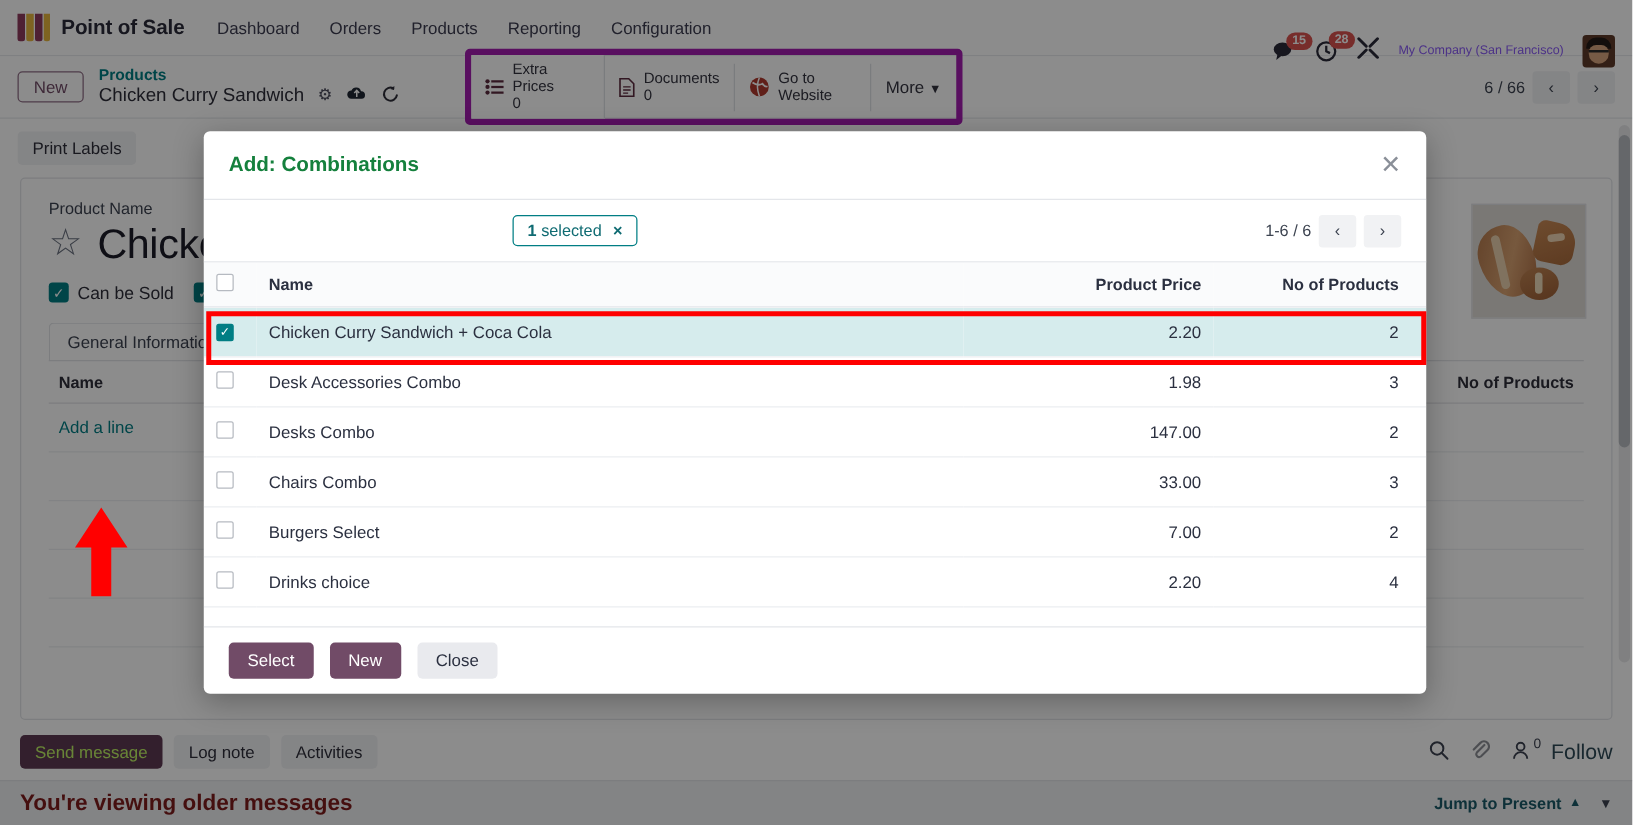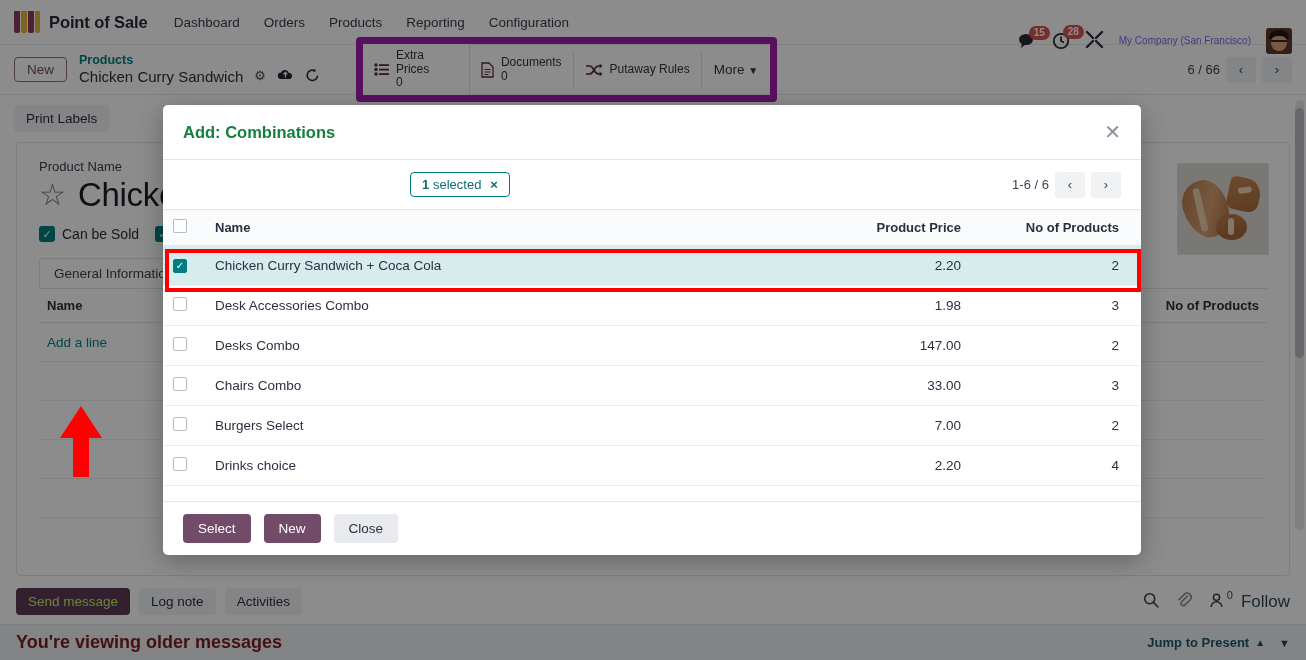--- a/index.html
+++ b/index.html
@@ -56,21 +56,21 @@
     border: 1px solid #8f6e86; color: #714b67; background: #fff;
     border-radius: 4px; font-size: 13.5px; padding: 4px 12px; cursor: pointer;
   }
   .breadcrumb { display: flex; flex-direction: column; line-height: 1.15; }
   .bc-parent { font-size: 12.5px; color: #017e84; font-weight: 700; cursor: pointer; }
   .bc-row { display: flex; align-items: center; gap: 11px; }
   .bc-current { font-size: 15px; color: #2e2e3a; }
   .bc-icon { color: #4b4b5c; font-size: 13px; cursor: pointer; }
   .bc-icon.cloud { color: #1f2733; }
 
-  .stat-group { display: flex; align-items: center; margin-left: 24px; border: 7px solid #a21caf; border-radius: 4px; overflow:hidden; }
+  .stat-group { display: flex; align-items: center; margin-left: 40px; border: 5px solid #a21caf; border-radius: 4px; overflow:hidden; }
   .stat-btn {
     display: flex; align-items: center; gap: 7px; padding: 5px 11px;
     border-right: 1px solid #dfe2e6; cursor: pointer; background: #fff; min-height: 38px;
   }
   .stat-btn:last-child { border-right: none; }
   .stat-txt { display: flex; flex-direction: column; line-height: 1.15; }
   .stat-label { font-size: 12px; color: #33333f; max-width: 62px; }
   .stat-val { font-size: 12px; color: #33333f; }
   .stat-ico { color: #5c2b3f; font-size: 13px; display:flex; }
   .stat-ico.globe { color: #b03a2e; }
@@ -328,30 +328,29 @@
               <path d="M1 1 h7 l4 4 v10 h-11 Z" fill="#fff" stroke="#5c2b3f" stroke-width="1.3"></path>
               <path d="M3.5 7.5 h6 M3.5 10 h6 M3.5 12.5 h4" stroke="#5c2b3f" stroke-width="1.1"></path>
             </svg>
           </span>
           <span class="stat-txt">
             <span class="stat-label">Documents</span>
             <span class="stat-val">0</span>
           </span>
         </div>
         <div class="stat-btn">
-          <span class="stat-ico">
-            <svg width="18" height="14" viewBox="0 0 18 14">
-              <path d="M1 3 h3 q3 0 5 4 q2 4 5 4 h3" stroke="#5c2b3f" stroke-width="1.7" fill="none"></path>
-              <path d="M1 11 h3 q3 0 5 -4 q2 -4 5 -4 h3" stroke="#5c2b3f" stroke-width="1.7" fill="none"></path>
-              <path d="M14.6 0.6 L17.4 3 L14.6 5.4 Z" fill="#5c2b3f"></path>
-              <path d="M14.6 8.6 L17.4 11 L14.6 13.4 Z" fill="#5c2b3f"></path>
+          <span class="stat-ico globe">
+            <svg width="17" height="17" viewBox="0 0 17 17">
+              <circle cx="8.5" cy="8.5" r="7.5" fill="#b03a2e"></circle>
+              <path d="M3 5 q4 3 8 1 q2 3 4 2" stroke="#fff" stroke-width="1.4" fill="none"></path>
+              <path d="M8.5 1 q-3 7 0 15" stroke="#fff" stroke-width="1.2" fill="none"></path>
             </svg>
           </span>
           <span class="stat-txt">
-            <span class="stat-label" style="max-width:none">Putaway Rules</span>
+            <span class="stat-label">Go to Website</span>
           </span>
         </div>
         <div class="more-btn">
           <span>More</span>
           <span style="font-size:10px;">▼</span>
         </div>
       </div>
 
       <div class="pager">
         <span class="pager-txt">6 / 66</span>

